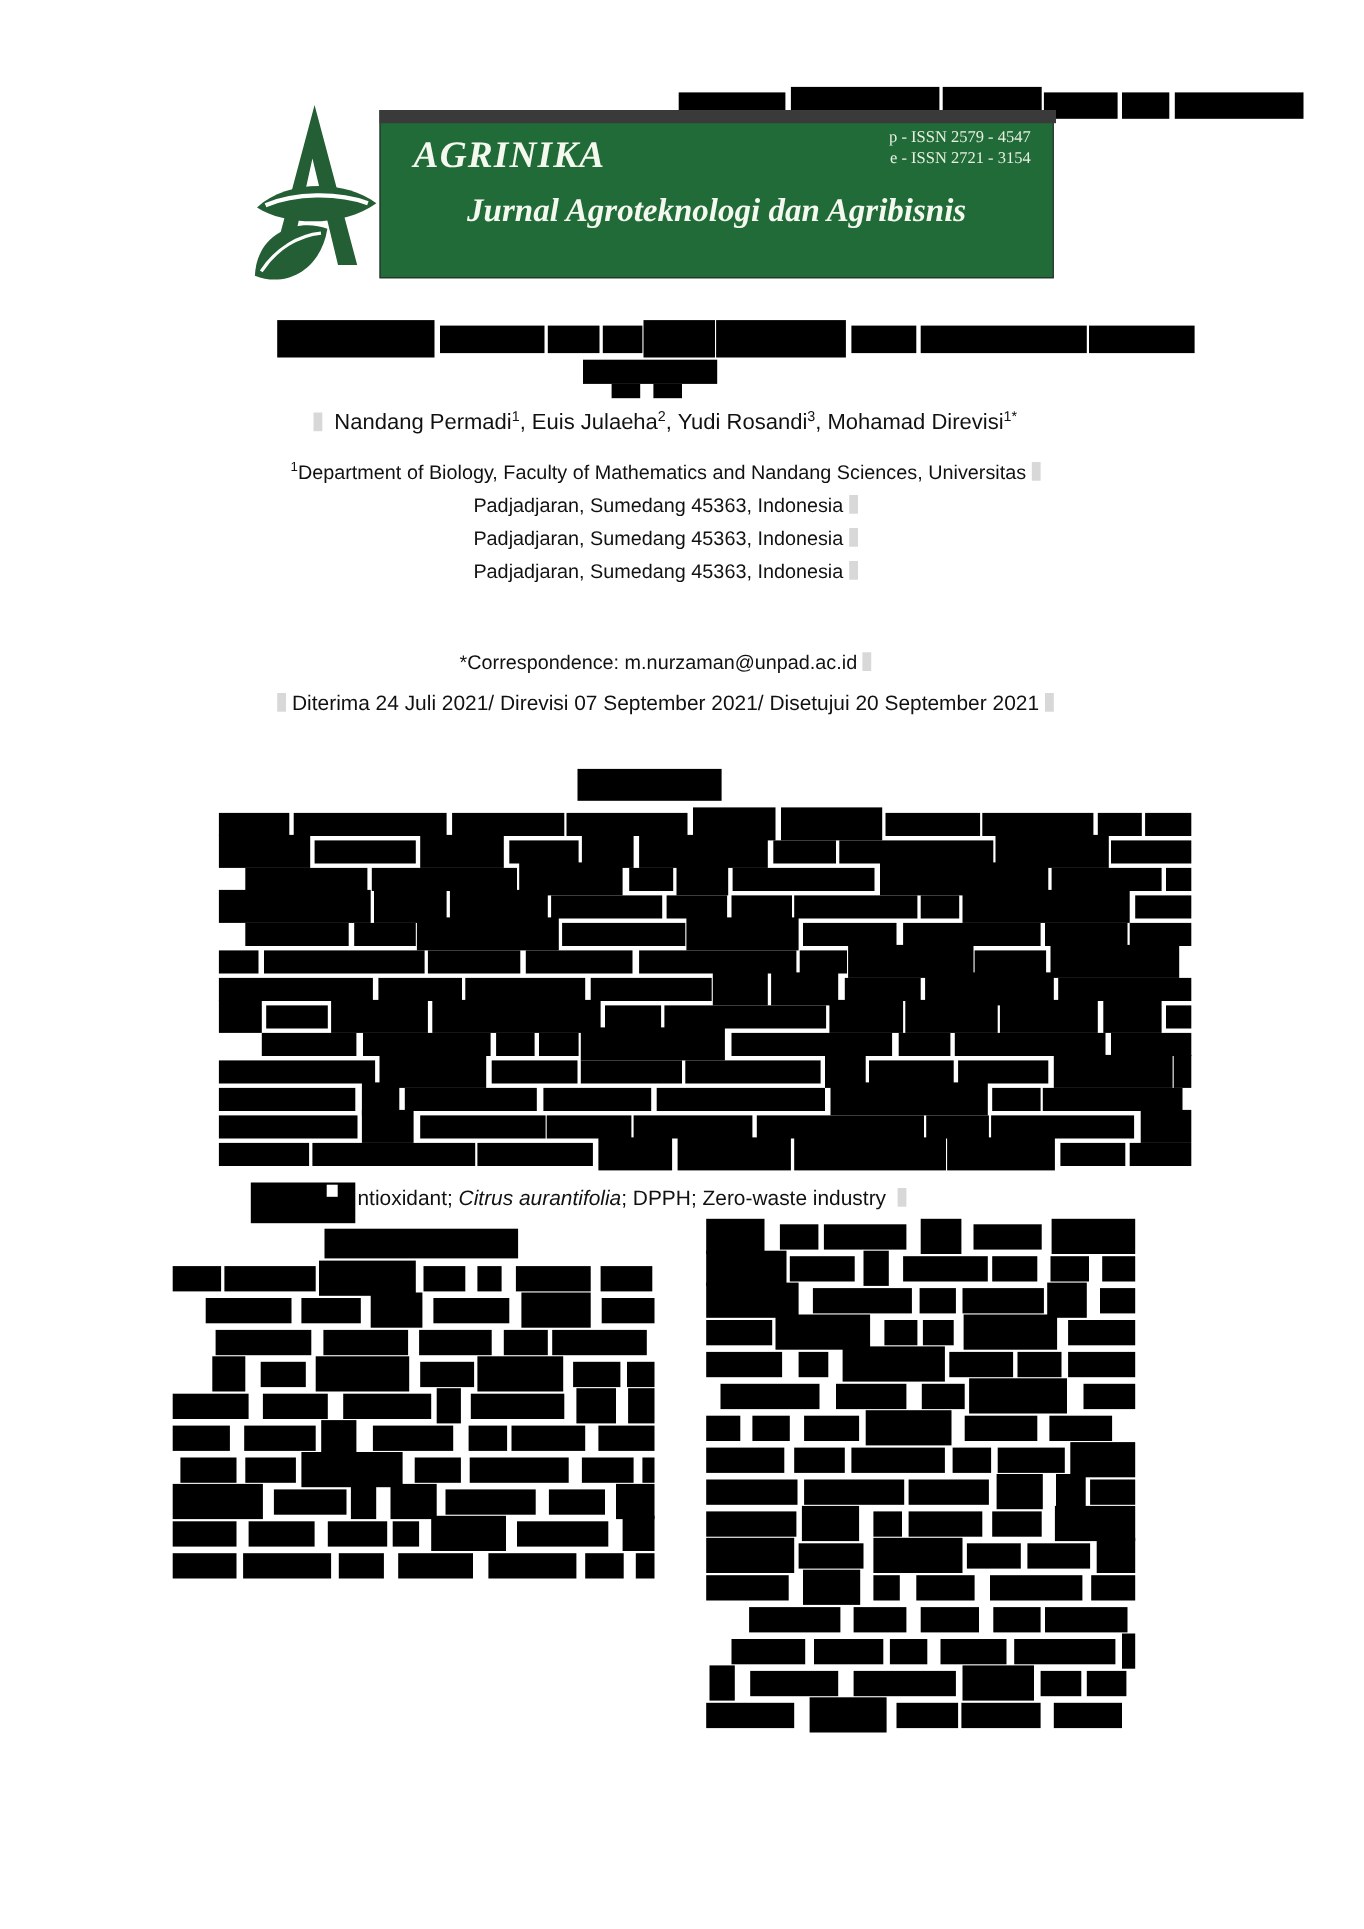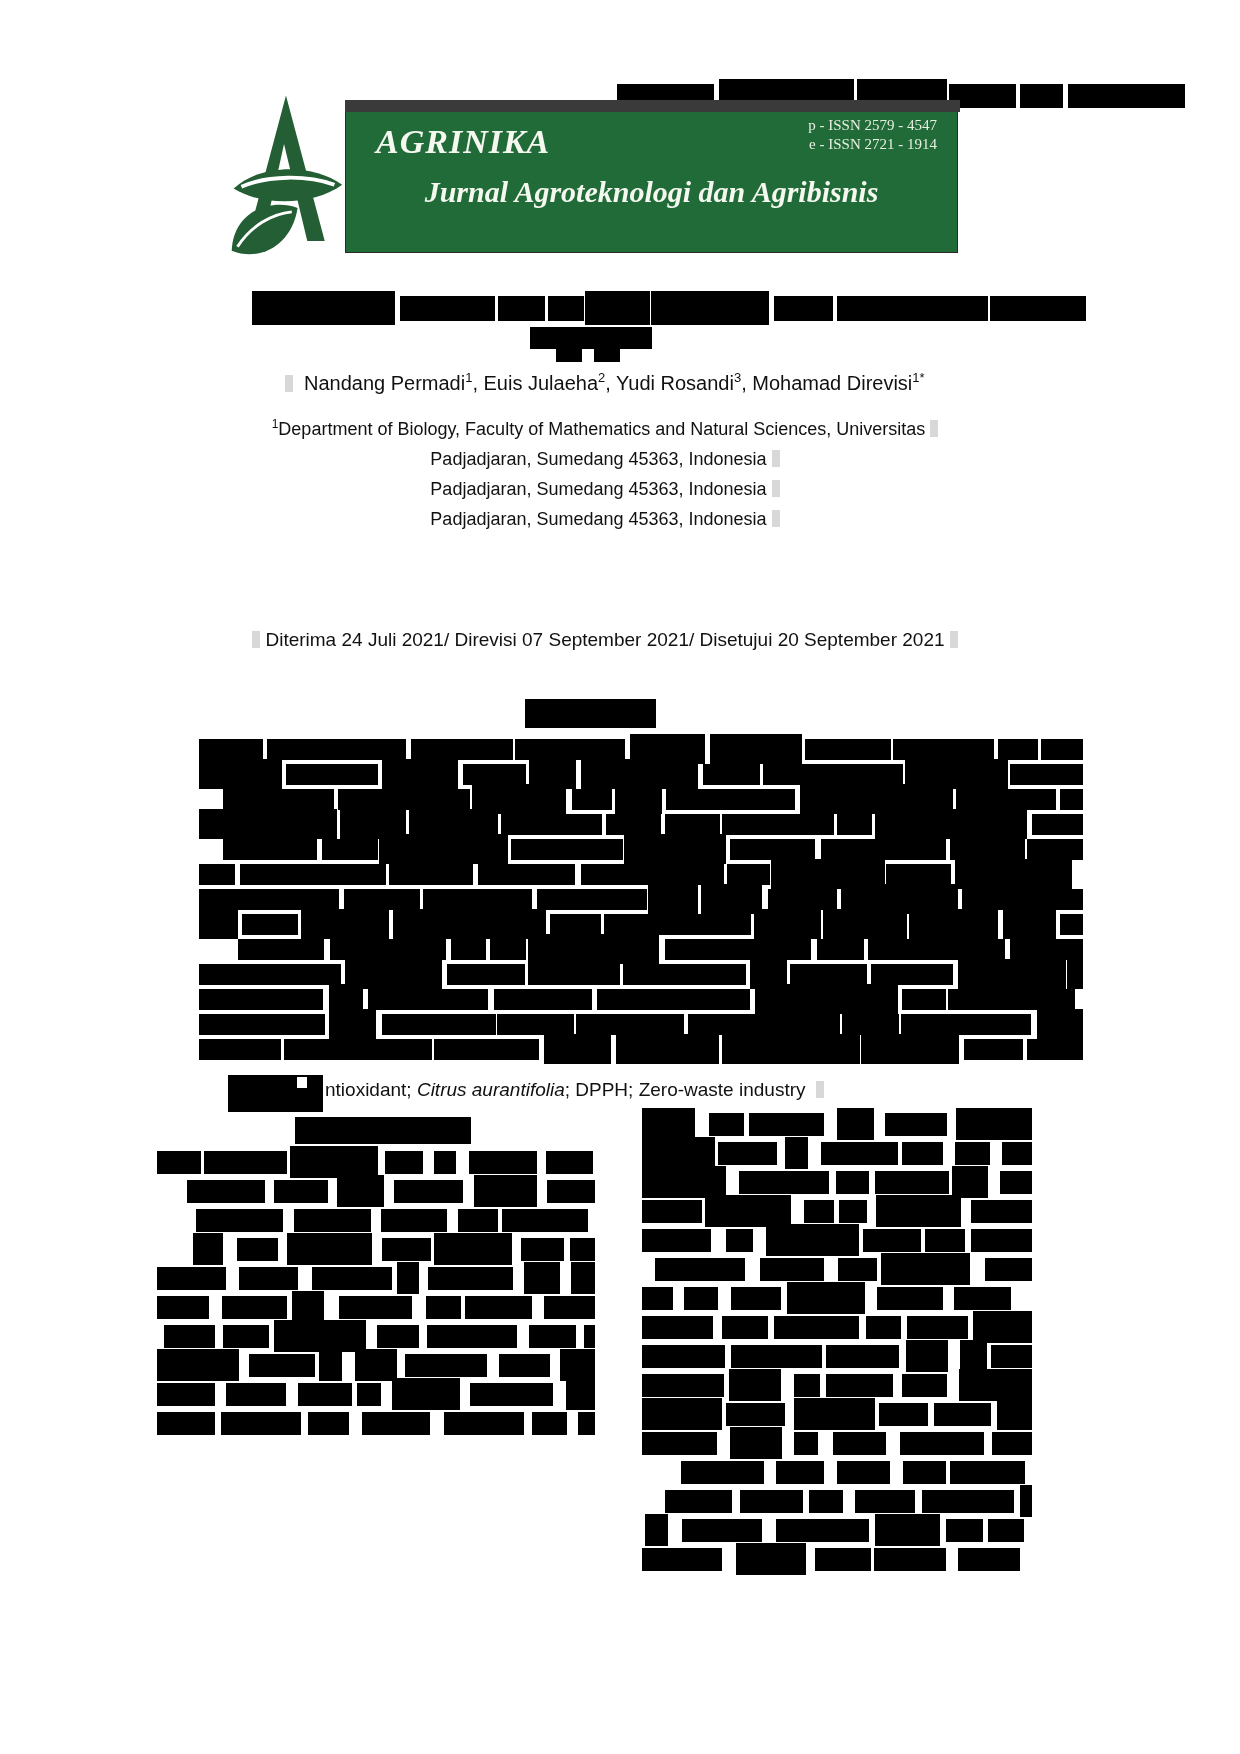--- a/index.html
+++ b/index.html
@@ -80,21 +80,21 @@
     </g>
     <path d="M20 96 C48 84, 88 84, 116 94" stroke="#ffffff" stroke-width="4" fill="none"></path>
     <path d="M16 158 C30 136, 52 124, 72 122" stroke="#ffffff" stroke-width="3" fill="none"></path>
   </svg>
 
   <div class="banner" style="--green: #206b38;">
     <div class="banner-topstrip"></div>
     <div class="banner-name">AGRINIKA</div>
     <div class="banner-issn">
       <div>p - ISSN  2579 - 4547</div>
-      <div>e - ISSN  2721 - 1914</div>
+      <div>e - ISSN  2721 - 3154</div>
     </div>
     <div class="banner-subtitle">Jurnal Agroteknologi dan Agribisnis</div>
   </div>
 
   <div class="redact" style="left:230px; top:296px; width:856px; --rh:25px; --rg:0px;">
       <div class="redact-row">
         <span class="redact-gap" style="width: 22.0649px;"></span>
         <span class="redact-block tall" style="width: 142.761px;"></span>
         <span class="redact-gap" style="width: 5.21749px;"></span>
         <span class="redact-block" style="width: 94.6811px;"></span>
@@ -117,26 +117,27 @@
     </div>
   <div class="solid" style="left:530px; top:327px; width:122px; height:22px;"></div>
   <div class="solid" style="left:556px; top:349px; width:26px; height:13px;"></div>
   <div class="solid" style="left:594px; top:349px; width:26px; height:13px;"></div>
 
   <div class="centerband authors art-l">
     <span><span>Nandang Permadi</span><sup>1</sup></span><span><span>, Euis Julaeha</span><sup>2</sup></span><span><span>, Yudi Rosandi</span><sup>3</sup></span><span><span>, Mohamad Direvisi</span><sup>1*</sup></span>
   </div>
 
   <div class="centerband affils">
-    <div class="art-r"><sup>1</sup><span>Department of Biology, Faculty of Mathematics and Natural Sciences, Universitas</span></div>
+    <div class="art-r"><sup>1</sup><span>Department of Biology, Faculty of Mathematics and Nandang Sciences, Universitas</span></div>
     <div class="art-r"><sup></sup><span>Padjadjaran, Sumedang 45363, Indonesia</span></div>
     <div class="art-r"><sup></sup><span>Padjadjaran, Sumedang 45363, Indonesia</span></div>
     <div class="art-r"><sup></sup><span>Padjadjaran, Sumedang 45363, Indonesia</span></div>
   </div>
 
+  <div class="centerband corr art-r">*Correspondence: m.nurzaman@unpad.ac.id</div>
   <div class="centerband dates art-l art-r">Diterima 24 Juli 2021/ Direvisi 07 September 2021/ Disetujui 20 September 2021</div>
 
   <div class="solid" style="left:525px; top:699px; width:131px; height:29px;"></div>
   <div class="redact" style="left:199px; top:739px; width:884px; --rh:21px; --rg:4px;">
       <div class="redact-row">
         <span class="redact-block" style="width: 63.5879px;"></span>
         <span class="redact-gap" style="width: 4.70069px;"></span>
         <span class="redact-block" style="width: 139.206px;"></span>
         <span class="redact-gap" style="width: 4.0391px;"></span>
         <span class="redact-block" style="width: 102.191px;"></span>

